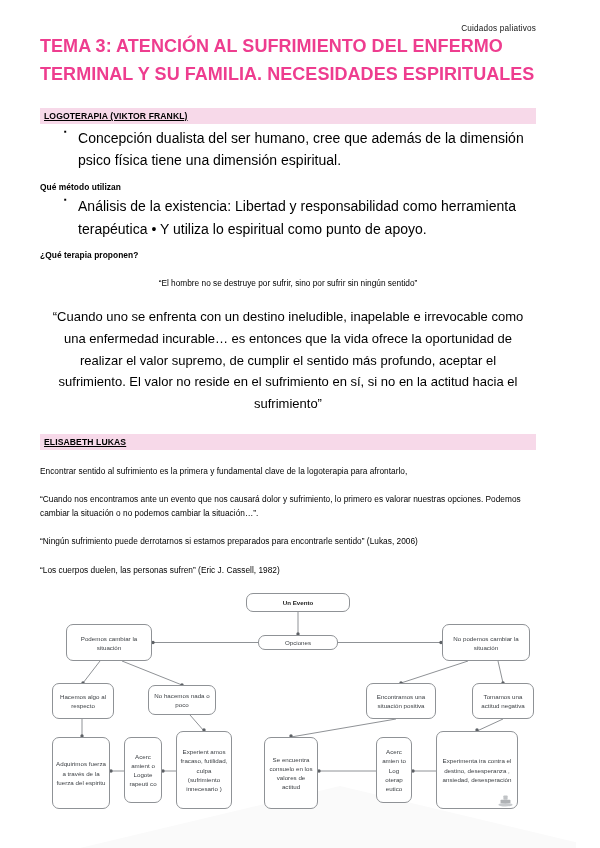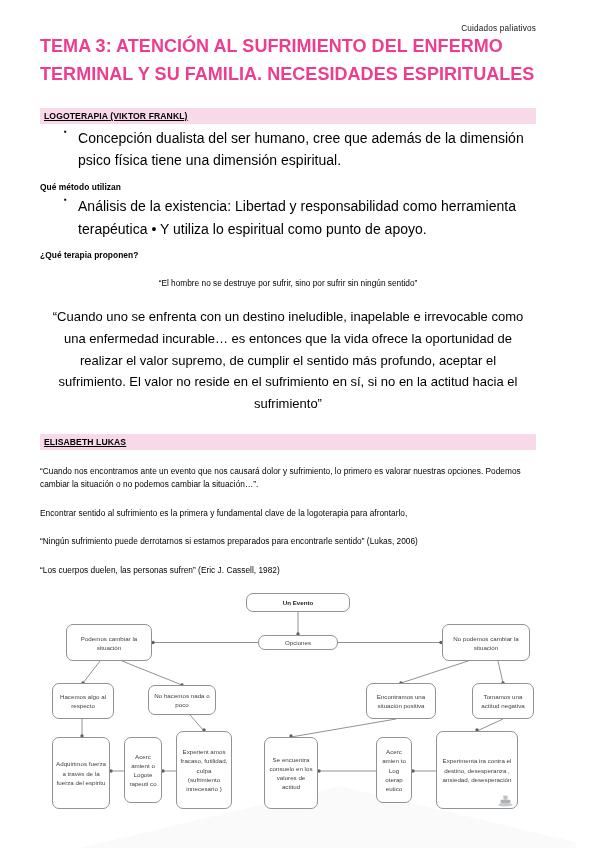--- a/index.html
+++ b/index.html
@@ -185,22 +185,22 @@
       <li>Análisis de la existencia: Libertad y responsabilidad como herramienta terapéutica • Y utiliza lo espiritual como punto de apoyo.</li>
     </ul>
 
     <div class="sub-head">¿Qué terapia proponen?</div>
 
     <div class="quote-center">“El hombre no se destruye por sufrir, sino por sufrir sin ningún sentido”</div>
     <div class="quote-block">“Cuando uno se enfrenta con un destino ineludible, inapelable e irrevocable como una enfermedad incurable… es entonces que la vida ofrece la oportunidad de realizar el valor supremo, de cumplir el sentido más profundo, aceptar el sufrimiento. El valor no reside en el sufrimiento en sí, si no en la actitud hacia el sufrimiento”</div>
 
     <div class="band">ELISABETH LUKAS</div>
 
+    <div class="para">Encontrar sentido al sufrimiento es la primera y fundamental clave de la logoterapia para afrontarlo,</div>
     <div class="para">“Cuando nos encontramos ante un evento que nos causará dolor y sufrimiento, lo primero es valorar nuestras opciones. Podemos cambiar la situación o no podemos cambiar la situación…”.</div>
-    <div class="para">Encontrar sentido al sufrimiento es la primera y fundamental clave de la logoterapia para afrontarlo,</div>
     <div class="para">“Ningún sufrimiento puede derrotarnos si estamos preparados para encontrarle sentido” (Lukas, 2006)</div>
     <div class="para">“Los cuerpos duelen, las personas sufren” (Eric J. Cassell, 1982)</div>
 
     <div class="diagram">
       <svg class="edges" viewBox="0 0 520 250" xmlns="http://www.w3.org/2000/svg">
         <g stroke="#8f9296" stroke-width="1" fill="none">
 
           <line x1="258" y1="21" x2="258" y2="44"></line>
 
           <line x1="218" y1="51.5" x2="112" y2="51.5"></line>

